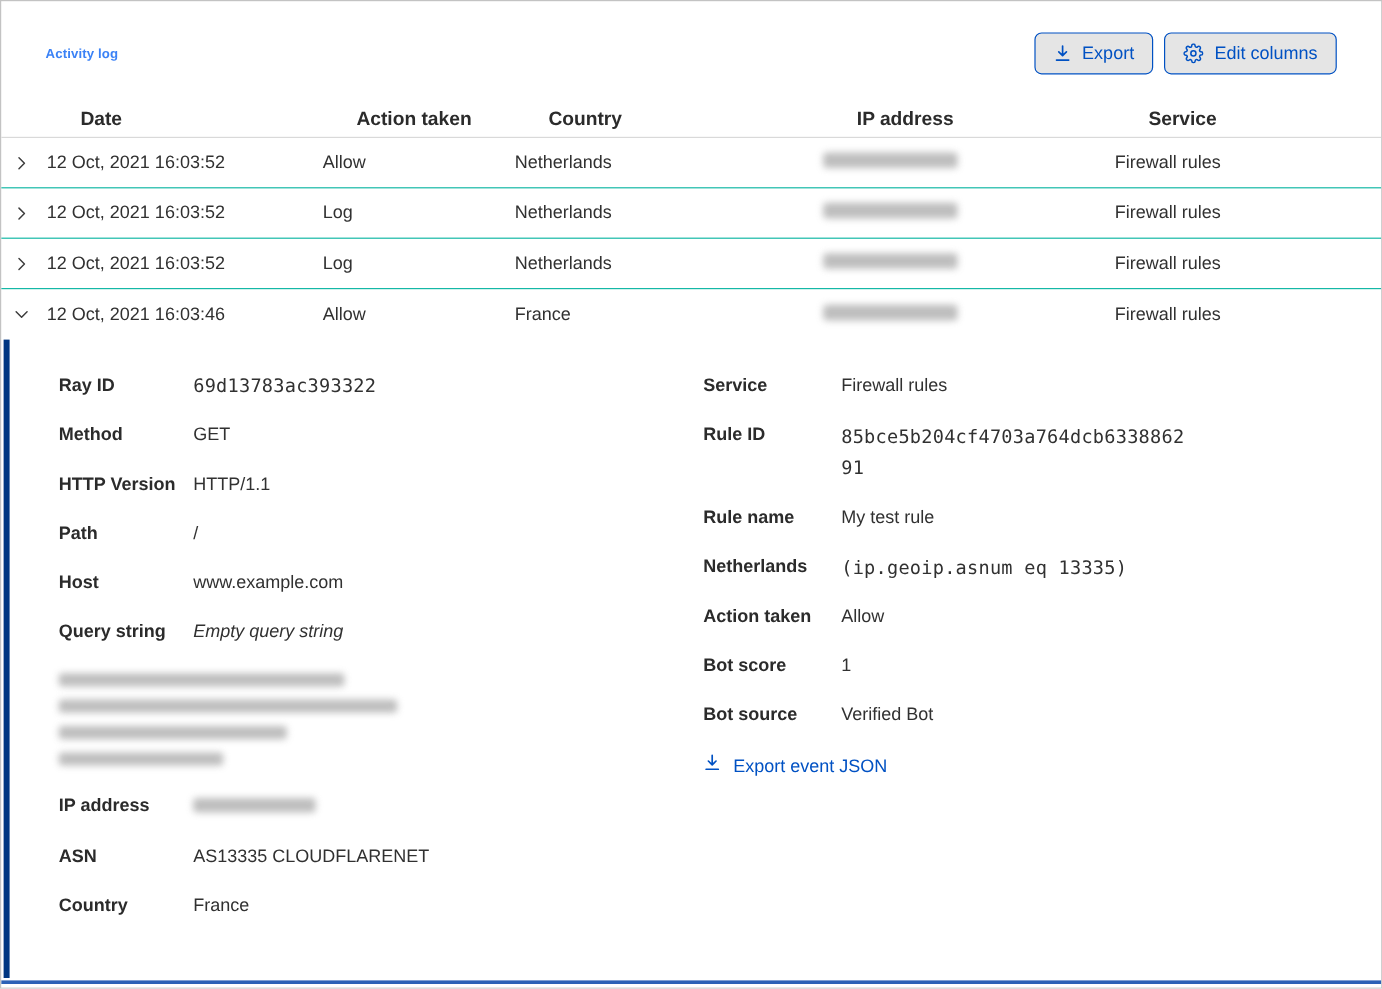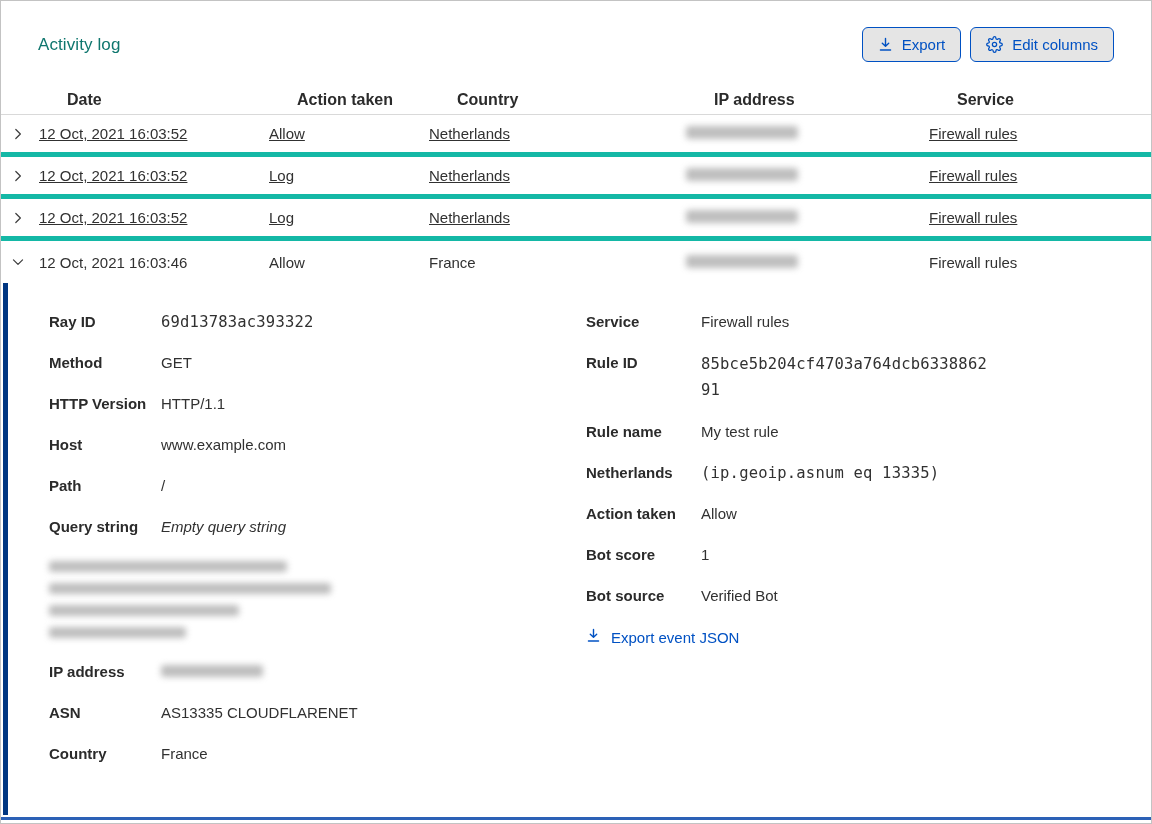--- a/index.html
+++ b/index.html
@@ -5,36 +5,36 @@
   * { margin:0; padding:0; box-sizing:border-box; }
   html,body { background:#fff; }
   body { font-family:"Liberation Sans", sans-serif; color:#313131; }
 
   .app { position:relative; width:1152px; height:824px; background:#fff;
          border:1px solid #c3c3c3; overflow:hidden; }
 
   
   .topbar { display:flex; justify-content:space-between; align-items:center;
             padding:26px 37px 0 37px; }
-  .page-title { font-size:17px; font-weight:400; color:#0f766e; letter-spacing:.1px; }
+  .page-title { font-size:11px; font-weight:700; color:#3b82f6; letter-spacing:.1px; }
   .actions { display:flex; gap:9px; }
   .btn { display:inline-flex; align-items:center; gap:9px; height:35px;
          padding:0 15px; background:#e5e5e5; border:1px solid #0051c3; border-radius:6px;
          color:#0051c3; font-size:15px; font-family:inherit; cursor:pointer; }
   .btn svg { display:block; }
   .gear-glyph { display:flex; }
 
   
   .table { margin-top:24px; }
   .grid { display:grid; grid-template-columns:38px 230px 160px 257px 243px 1fr;
           align-items:center; }
   .thead { height:29px; border-bottom:1px solid #d9d9d9; font-weight:700;
            font-size:16px; color:#2b2b2b;padding-left:28px; }
   .trow { height:42px; font-size:15px; color:#313131; cursor:pointer; }
-  .trow.bordered { border-bottom:5px solid #14b8a6;text-decoration:underline; }
+  .trow.bordered { border-bottom:1px solid #14b8a6; }
   .chev-cell { display:flex; align-items:center; padding-left:10px; }
   .chev-cell svg { display:block; }
 
   .redact-bar { display:inline-block; height:13px; width:112px; border-radius:3px;
                 background:#a8a8a8; filter:blur(3px); opacity:.75; }
 
   
   .panel { position:relative; display:flex; align-items:flex-start;
            padding-top:27px; height:532px; }
   .panel-bar { position:absolute; left:2px; top:0; bottom:0; width:5px;
@@ -171,26 +171,26 @@
       </div>
       <div class="field">
         <div class="lbl">Method</div>
         <div class="val">GET</div>
       </div>
       <div class="field">
         <div class="lbl">HTTP Version</div>
         <div class="val">HTTP/1.1</div>
       </div>
       <div class="field">
+        <div class="lbl">Path</div>
+        <div class="val">/</div>
+      </div>
+      <div class="field">
         <div class="lbl">Host</div>
         <div class="val">www.example.com</div>
-      </div>
-      <div class="field">
-        <div class="lbl">Path</div>
-        <div class="val">/</div>
       </div>
       <div class="field">
         <div class="lbl">Query string</div>
         <div class="val italic">Empty query string</div>
       </div>
       <div class="field ua">
         <div class="val ua-lines">
           <span class="redact-bar" style="width:238px"></span>
           <span class="redact-bar" style="width:282px"></span>
           <span class="redact-bar" style="width:190px"></span>

